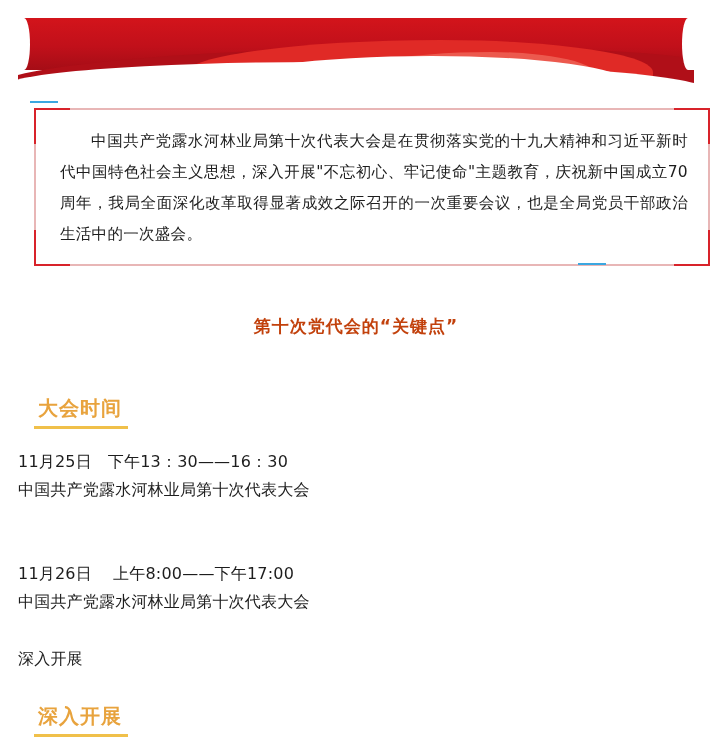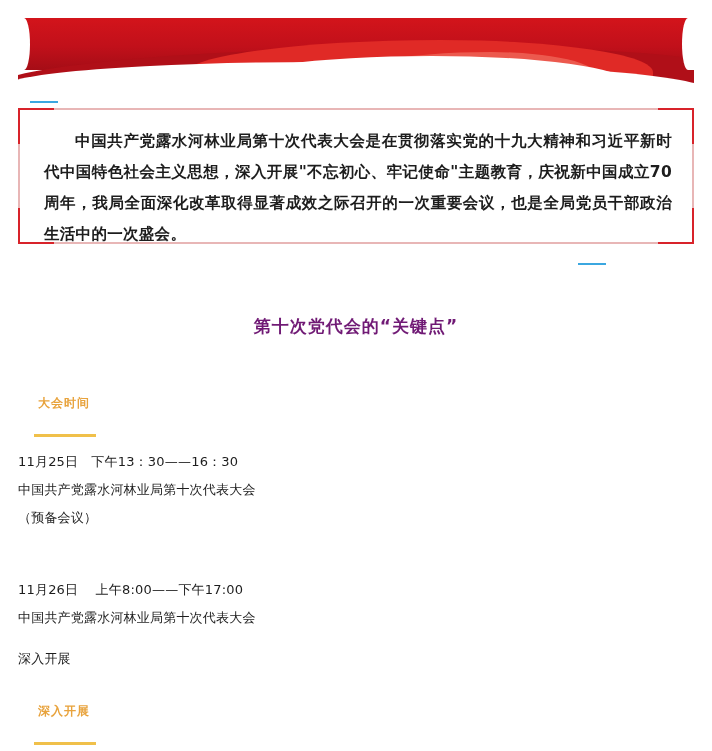--- a/index.html
+++ b/index.html
@@ -96,25 +96,24 @@
     top: 0;
     width: 12px;
     height: 52px;
     background: #ffffff;
     border-radius: 50% 0 0 50% / 50% 0 0 50%;
   }
 
   
   .intro {
     position: absolute;
-    left: 18px;
+    left: 34px;
     top: 108px;
     width: 676px;
-    height: 136px;
-    font-weight: bold;
+    height: 158px;
   }
   .intro .corner {
     position: absolute;
     width: 34px;
     height: 34px;
     border-color: #d8232a;
     border-style: solid;
   }
   .intro .corner.tl { left: 0; top: 0; border-width: 2px 0 0 2px; }
   .intro .corner.tr { right: 0; top: 0; border-width: 2px 2px 0 0; }
@@ -167,57 +166,57 @@
 
   
   .keypoint {
     position: absolute;
     left: 0;
     right: 0;
     top: 315px;
     text-align: center;
     font-size: 17px;
     font-weight: bold;
-    color: #701a75;
+    color: #c2410c;
     letter-spacing: 1px;
   }
 
   
   .section-head {
     position: absolute;
     left: 38px;
-    font-size: 12px;
+    font-size: 20px;
     font-weight: bold;
     color: #e8a33d;
     letter-spacing: 1px;
-    padding-bottom: 21px;
+    padding-bottom: 3px;
   }
   .section-head .underline {
     position: absolute;
     left: -4px;
     right: -6px;
     bottom: -4px;
     height: 3px;
     background: #f0c04a;
   }
   .section-head.time { top: 395px; }
   .section-head.structure { top: 703px; }
 
   
   .body-block {
     position: absolute;
     left: 18px;
     right: 18px;
-    font-size: 13px;
+    font-size: 16px;
     line-height: 28px;
     color: #1d1d1d;
     letter-spacing: .2px;
   }
   .body-block.b1 { top: 448px; }
-  .body-block.b2 { top: 576px; }
+  .body-block.b2 { top: 560px; }
   .body-block.b3 { top: 645px; }
   .body-block .line { white-space: pre; }
 </style>
 </head>
 <body>
 
 <div class="banner">
   <div class="red-block"></div>
   <div class="wave-dark"></div>
   <div class="wave-mid"></div>
@@ -246,21 +245,20 @@
 <div class="keypoint">第十次党代会的“关键点”</div>
 
 <div class="section-head time">
   <span>大会时间</span>
   <span class="underline"></span>
 </div>
 
 <div class="body-block b1">
   <div class="line">11月25日   下午13：30——16：30</div>
   <div class="line">中国共产党露水河林业局第十次代表大会</div>
-  <div class="line">（预备会议）</div>
 </div>
 
 <div class="body-block b2">
   <div class="line">11月26日    上午8:00——下午17:00</div>
   <div class="line">中国共产党露水河林业局第十次代表大会</div>
 </div>
 
 <div class="body-block b3">
   <div class="line">深入开展</div>
 </div>

